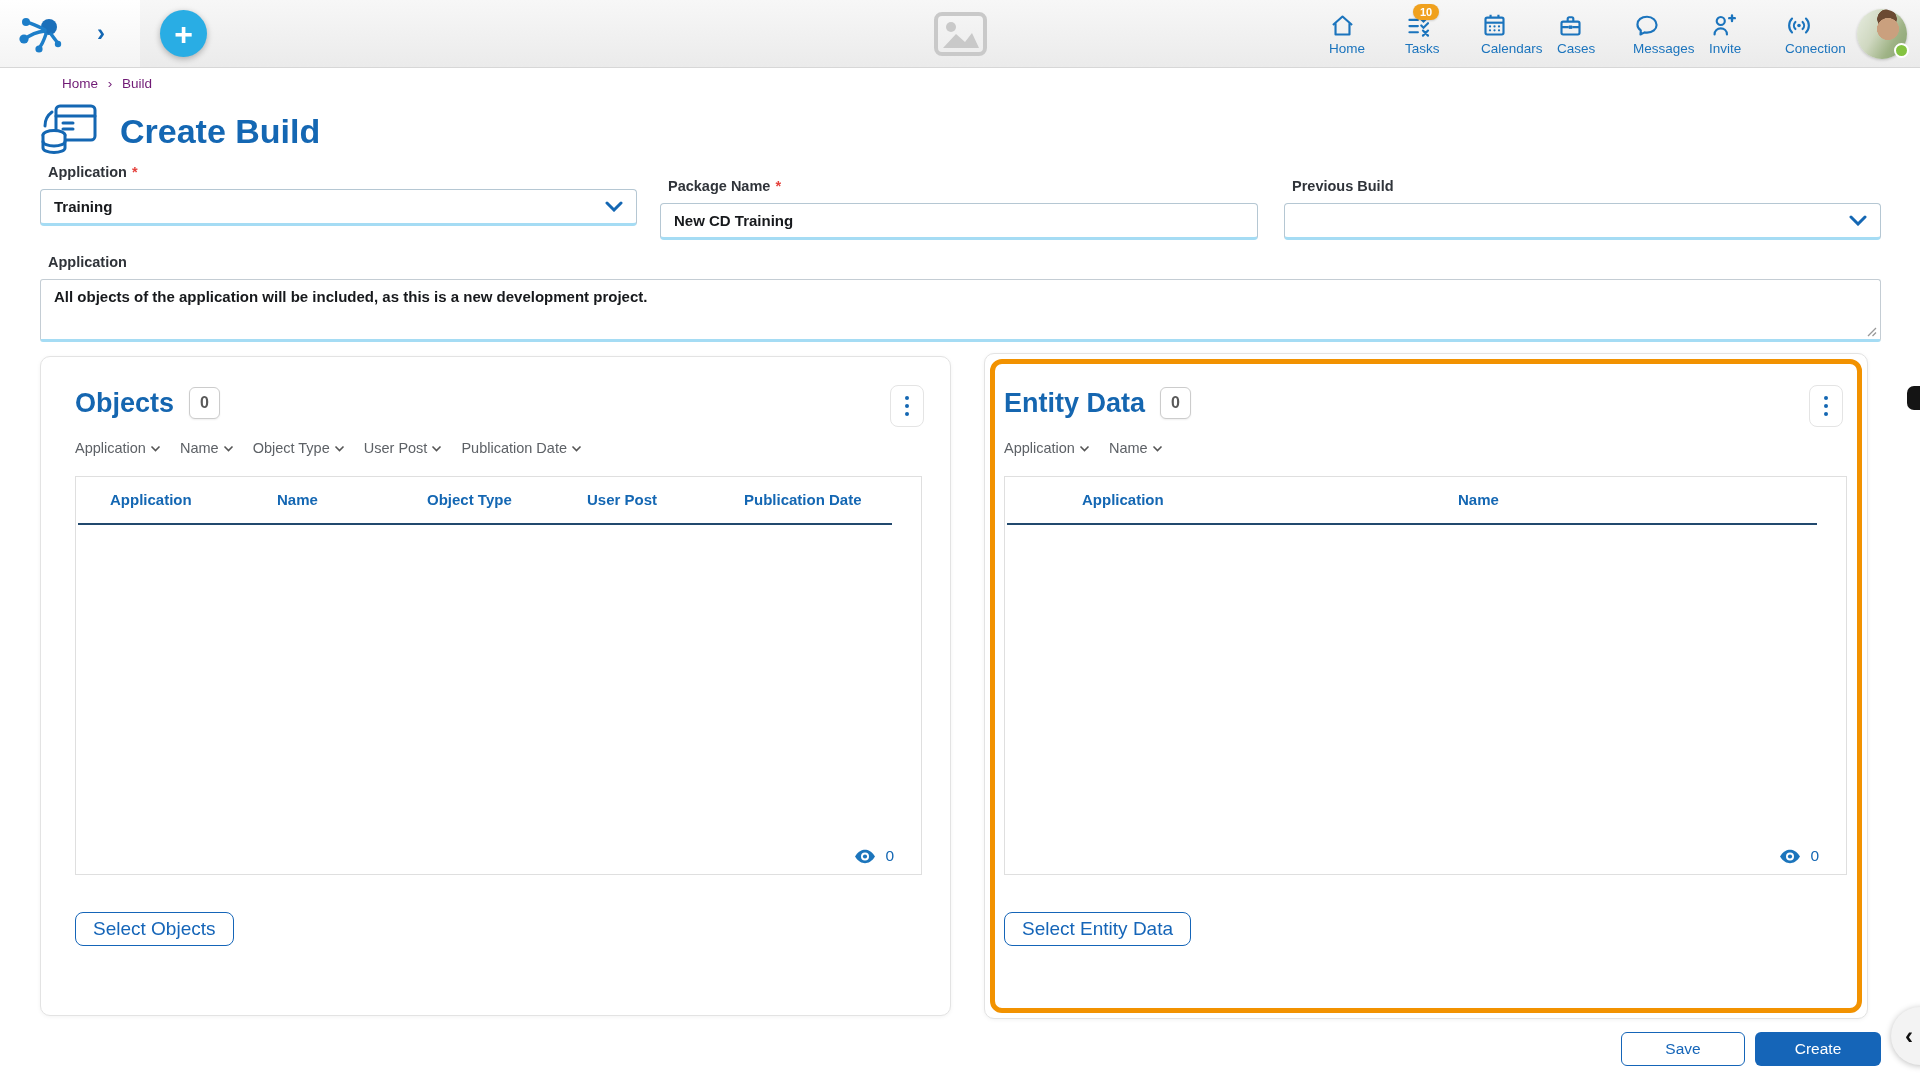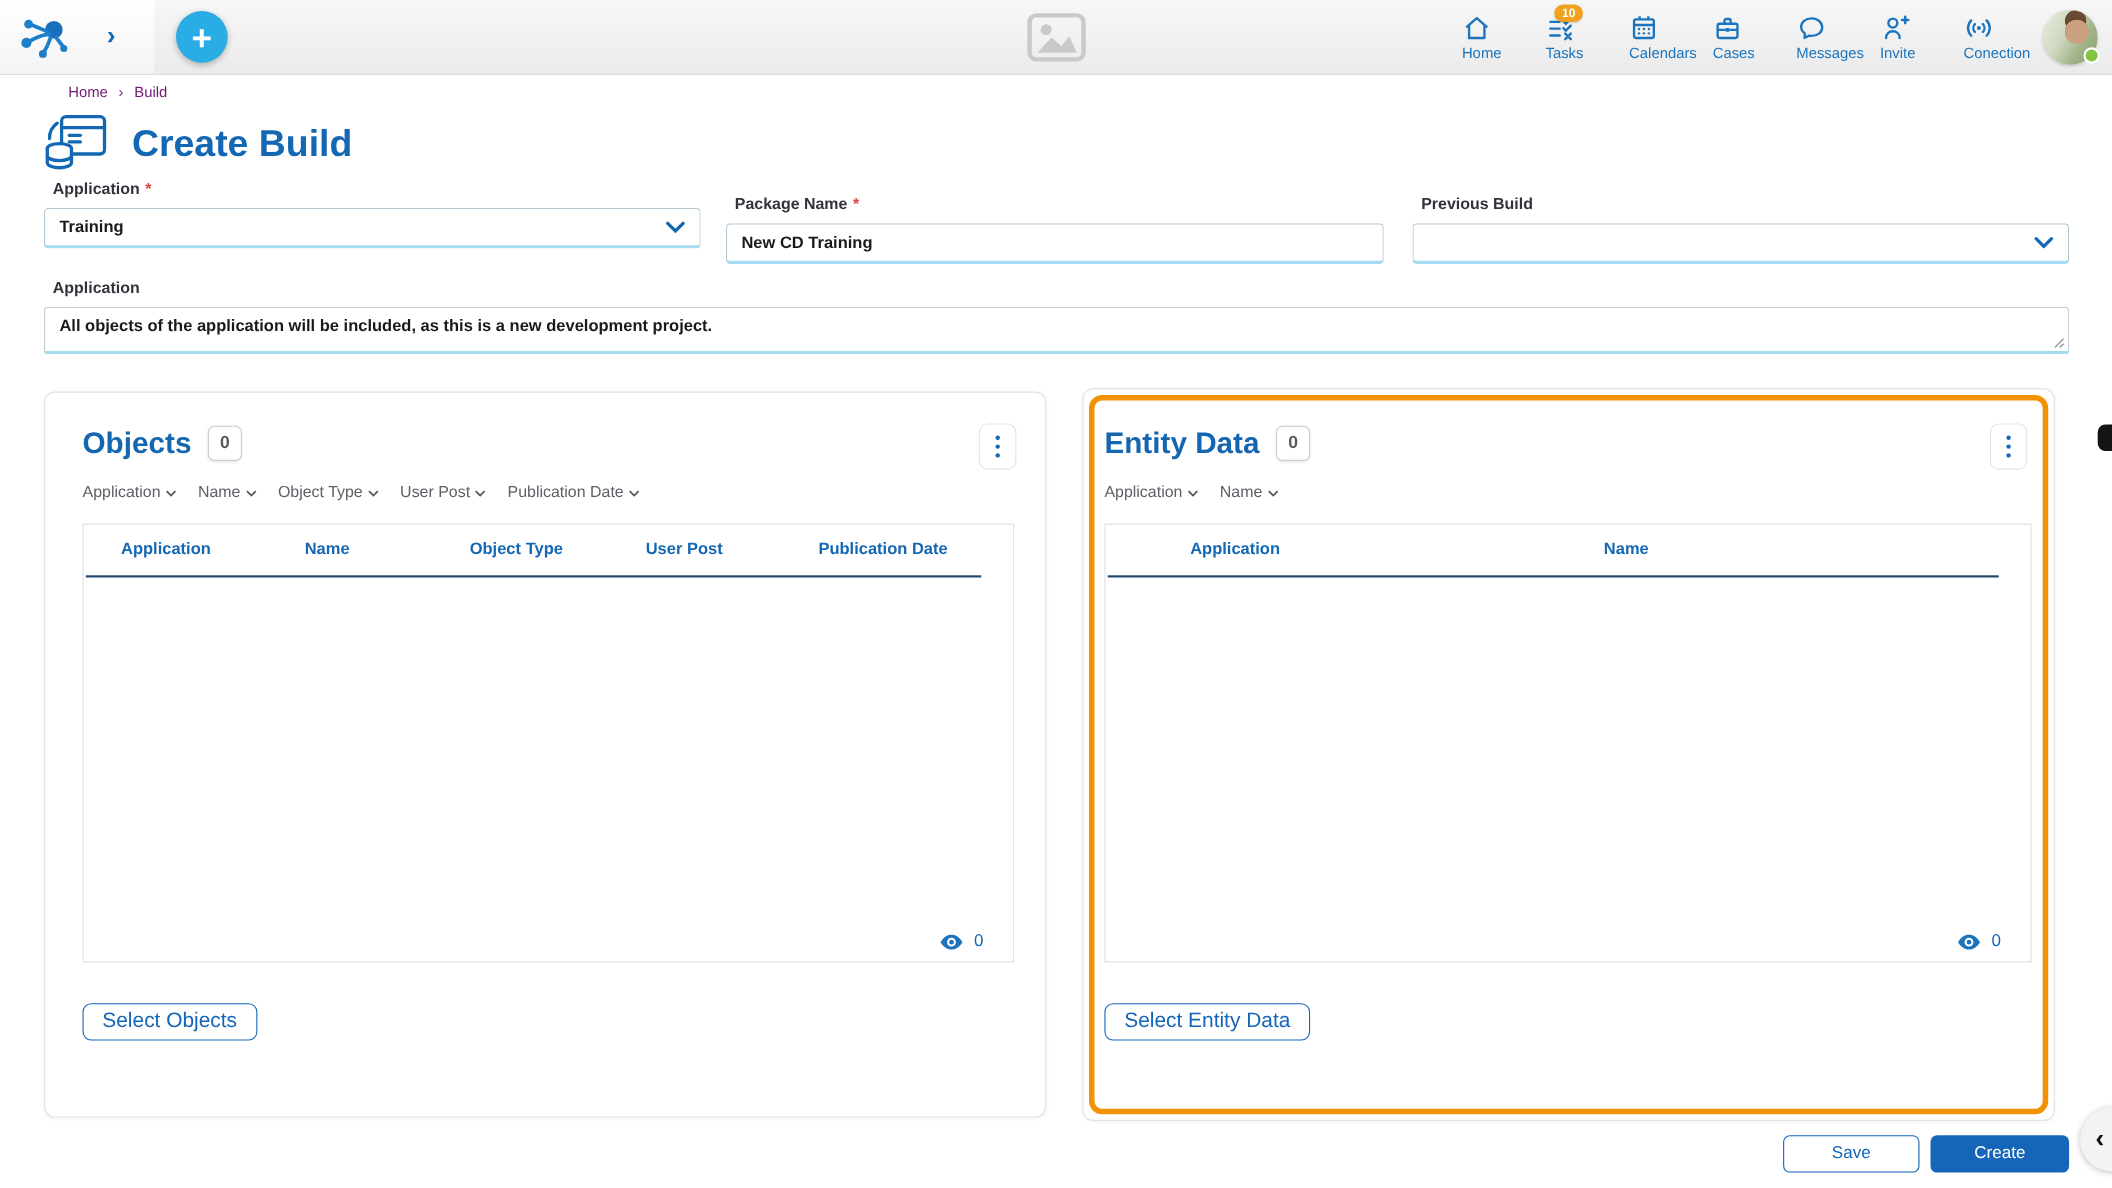--- a/index.html
+++ b/index.html
@@ -45,21 +45,21 @@
   .req { color:#e5423d; margin-left:5px; }
   .field-box { height:37px; background:#fff; border:1px solid #b5c7d3; border-bottom:3px solid #a5dcf4;
                border-radius:4px; display:flex; align-items:center; padding:0 13px;
                font-size:15px; font-weight:bold; color:#17191c; cursor:pointer; }
   .field-box .spacer { flex:1; }
   input.field-box { width:100%; cursor:text; outline:none; }
   .f1 { left:40px;  top:164px; width:597px; }
   .f2 { left:660px; top:178px; width:598px; }
   .f3 { left:1284px;top:178px; width:597px; }
   .f-desc { left:40px; top:254px; width:1841px; }
-  .desc-box { position:relative; height:43px; background:#fff; border:1px solid #c4cdd4; border-bottom:3px solid #a5dcf4;
+  .desc-box { position:relative; height:63px; background:#fff; border:1px solid #c4cdd4; border-bottom:3px solid #a5dcf4;
               border-radius:3px; padding:8px 13px; font-size:15px; font-weight:bold; color:#17191c; cursor:text; }
   .grip { position:absolute; right:3px; bottom:2px; }
 
   
   .panel { position:absolute; background:#fff; border:1px solid #e3e3e3; border-radius:10px;
            box-shadow:0 1px 4px rgba(0,0,0,.05); }
   .objects-panel { left:40px; top:356px; width:911px; height:660px; }
   .entity-panel  { left:984px; top:353px; width:884px; height:666px; }
   .highlight-frame { position:absolute; inset:5px; border:5px solid #f29200; border-radius:12px; pointer-events:none; }
   .panel-content { position:absolute; top:30px; left:34px; right:28px; }

